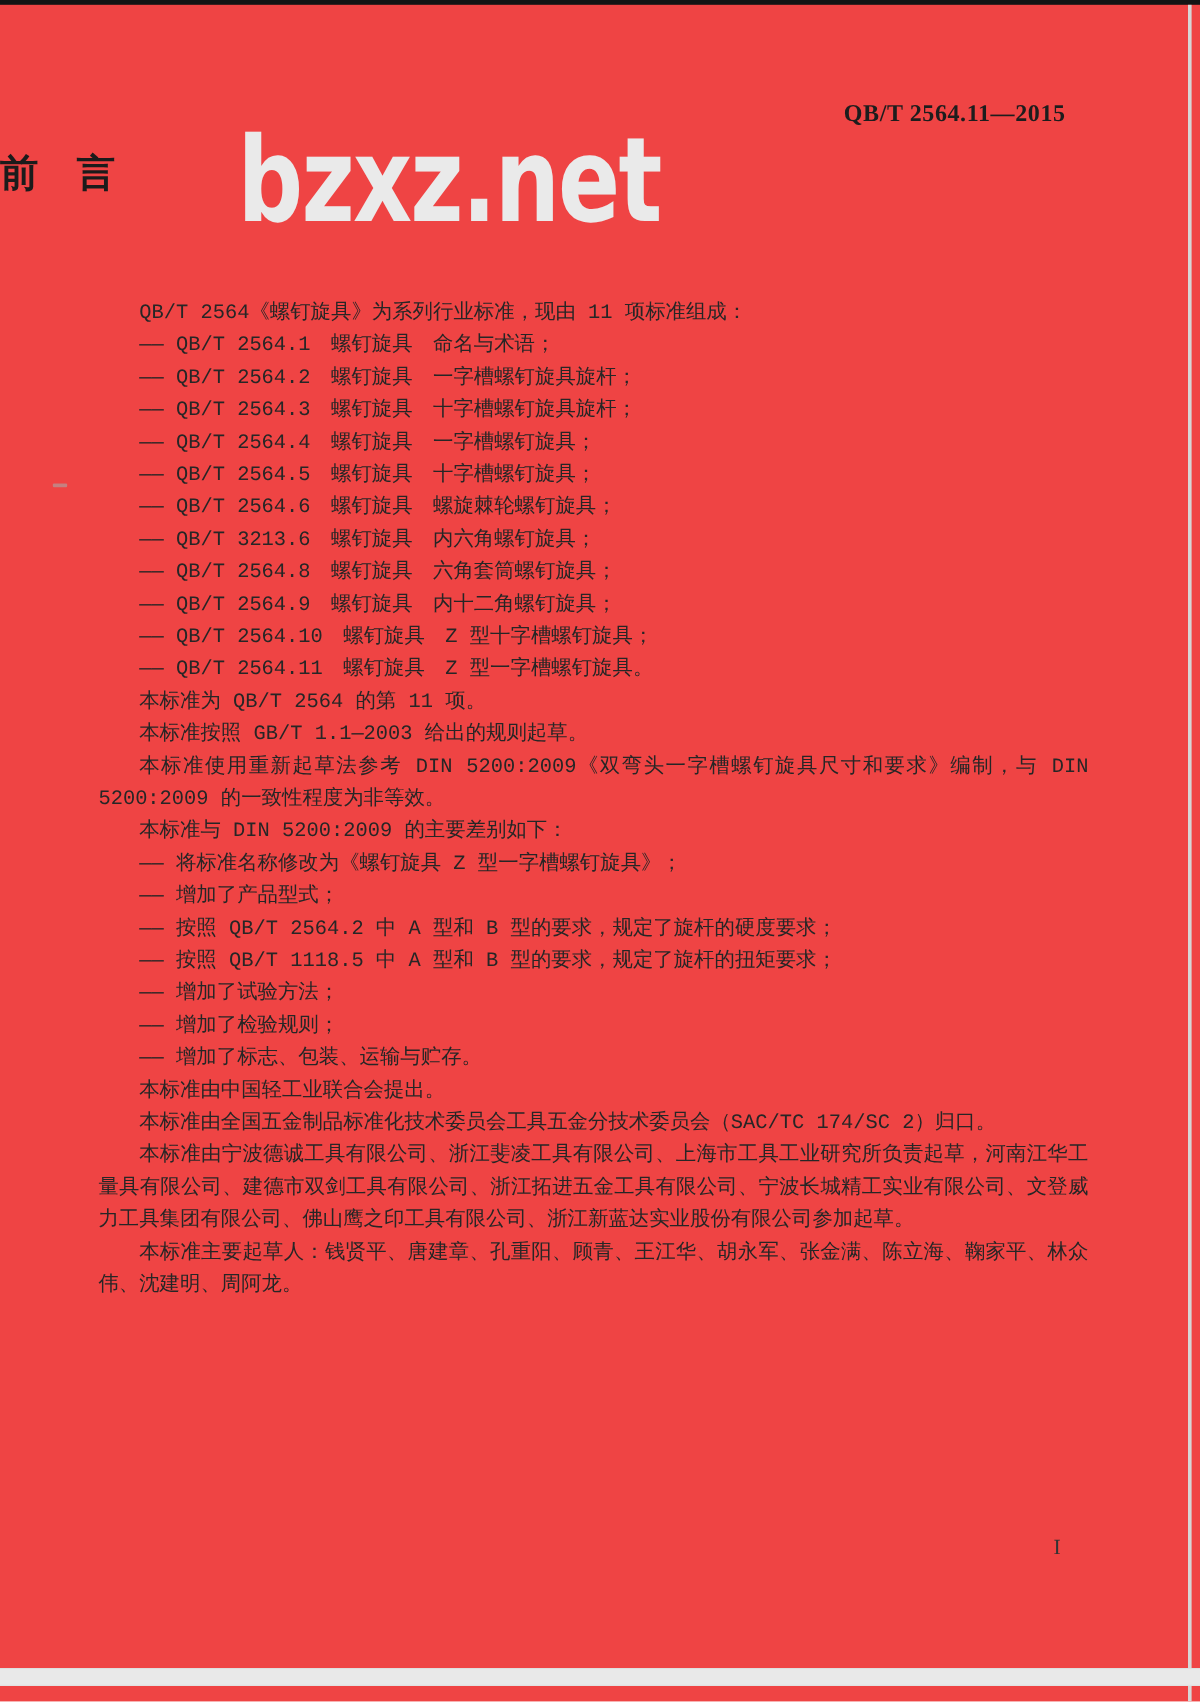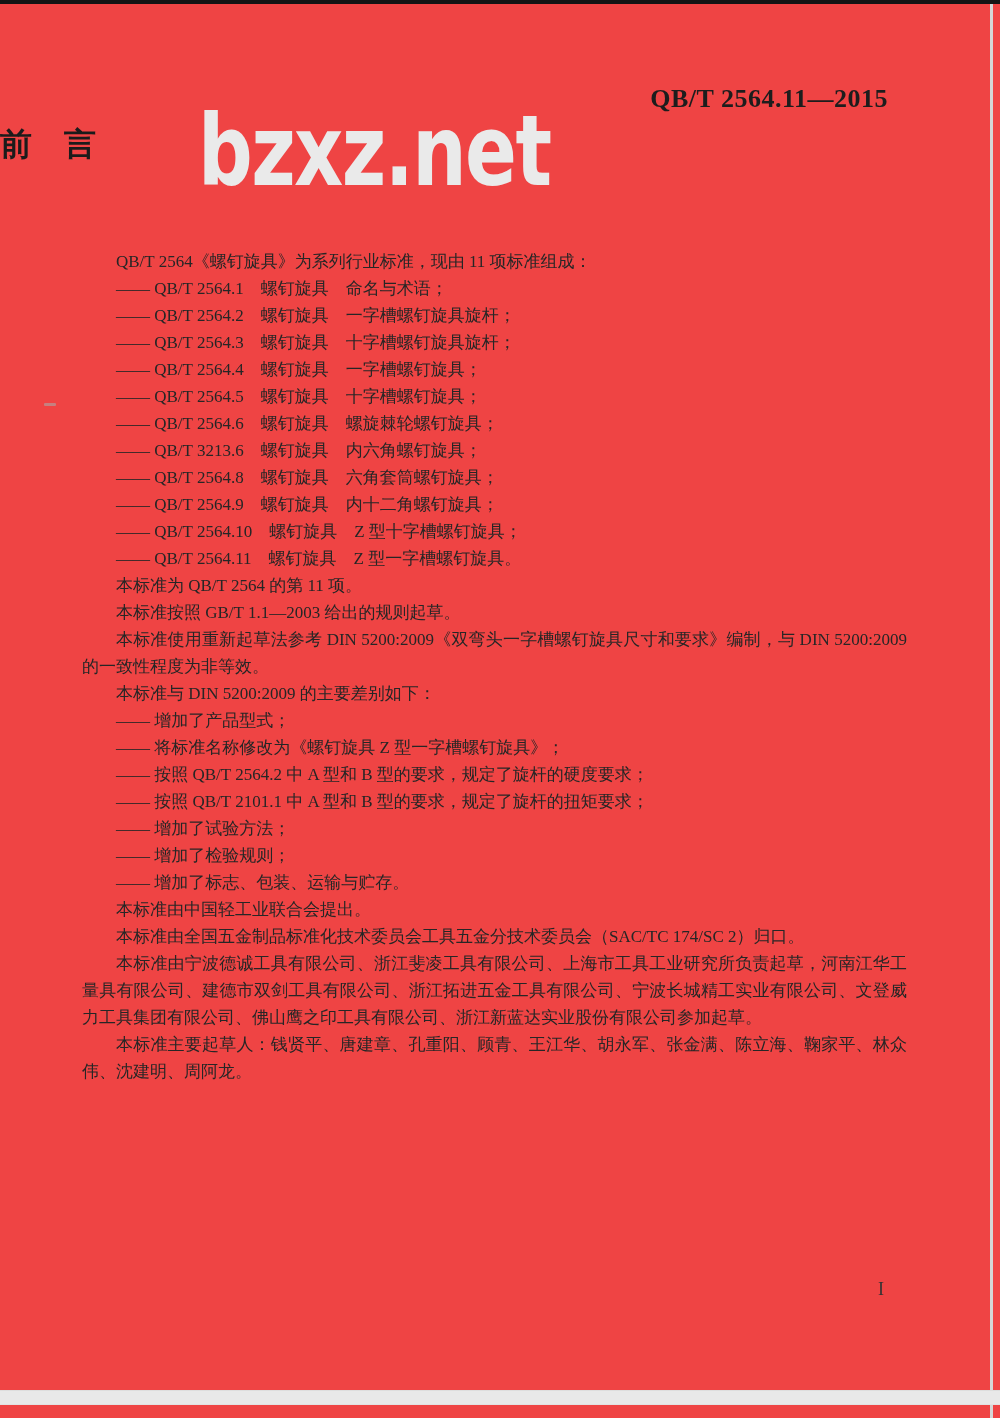--- a/index.html
+++ b/index.html
@@ -58,21 +58,21 @@
     letter-spacing: -2px;
     transform: scaleX(0.78);
     transform-origin: left top;
     z-index: 0;
     user-select: none;
   }
   
   .header-code {
     position: absolute;
     top: 84px; right: 112px;
-    font-size: 26px;
+    font-size: 20px;
     font-weight: bold;
     letter-spacing: 0.5px;
     color: #1d1d1d;
     z-index: 2;
   }
   
   .doc-title {
     position: absolute;
     top: 127px; left: 0; right: 64px;
     text-align: left;
@@ -81,20 +81,21 @@
     line-height: 1.1;
     color: #1b1b1b;
     z-index: 1;
   }
   
   .content {
     position: absolute;
     left: 82px; top: 248px;
     width: 825px;
     z-index: 1;
+    font-family: Liberation Mono, monospace;
   }
   .content p {
     margin: 0;
     font-size: 17px;
     line-height: 27px;
     text-indent: 2em;
     text-align: justify;
     color: #262626;
   }
   .content .gap-before {
@@ -141,24 +142,24 @@
         <p>—— QB/T 2564.10　螺钉旋具　Z 型十字槽螺钉旋具；</p>
         <p>—— QB/T 2564.11　螺钉旋具　Z 型一字槽螺钉旋具。</p>
       </div>
 
     <p>本标准为 QB/T 2564 的第 11 项。</p>
     <p>本标准按照 GB/T 1.1—2003 给出的规则起草。</p>
     <p>本标准使用重新起草法参考 DIN 5200:2009《双弯头一字槽螺钉旋具尺寸和要求》编制，与 DIN 5200:2009 的一致性程度为非等效。</p>
     <p>本标准与 DIN 5200:2009 的主要差别如下：</p>
 
     <div>
+        <p>—— 将标准名称修改为《螺钉旋具 Z 型一字槽螺钉旋具》；</p>
         <p>—— 增加了产品型式；</p>
-        <p>—— 将标准名称修改为《螺钉旋具 Z 型一字槽螺钉旋具》；</p>
         <p>—— 按照 QB/T 2564.2 中 A 型和 B 型的要求，规定了旋杆的硬度要求；</p>
-        <p>—— 按照 QB/T 2101.1 中 A 型和 B 型的要求，规定了旋杆的扭矩要求；</p>
+        <p>—— 按照 QB/T 1118.5 中 A 型和 B 型的要求，规定了旋杆的扭矩要求；</p>
         <p>—— 增加了试验方法；</p>
         <p>—— 增加了检验规则；</p>
         <p>—— 增加了标志、包装、运输与贮存。</p>
       </div>
 
     <p class="gap-before">本标准由中国轻工业联合会提出。</p>
     <p>本标准由全国五金制品标准化技术委员会工具五金分技术委员会（SAC/TC 174/SC 2）归口。</p>
     <p>本标准由宁波德诚工具有限公司、浙江斐凌工具有限公司、上海市工具工业研究所负责起草，河南江华工量具有限公司、建德市双剑工具有限公司、浙江拓进五金工具有限公司、宁波长城精工实业有限公司、文登威力工具集团有限公司、佛山鹰之印工具有限公司、浙江新蓝达实业股份有限公司参加起草。</p>
     <p>本标准主要起草人：钱贤平、唐建章、孔重阳、顾青、王江华、胡永军、张金满、陈立海、鞠家平、林众伟、沈建明、周阿龙。</p>
 

